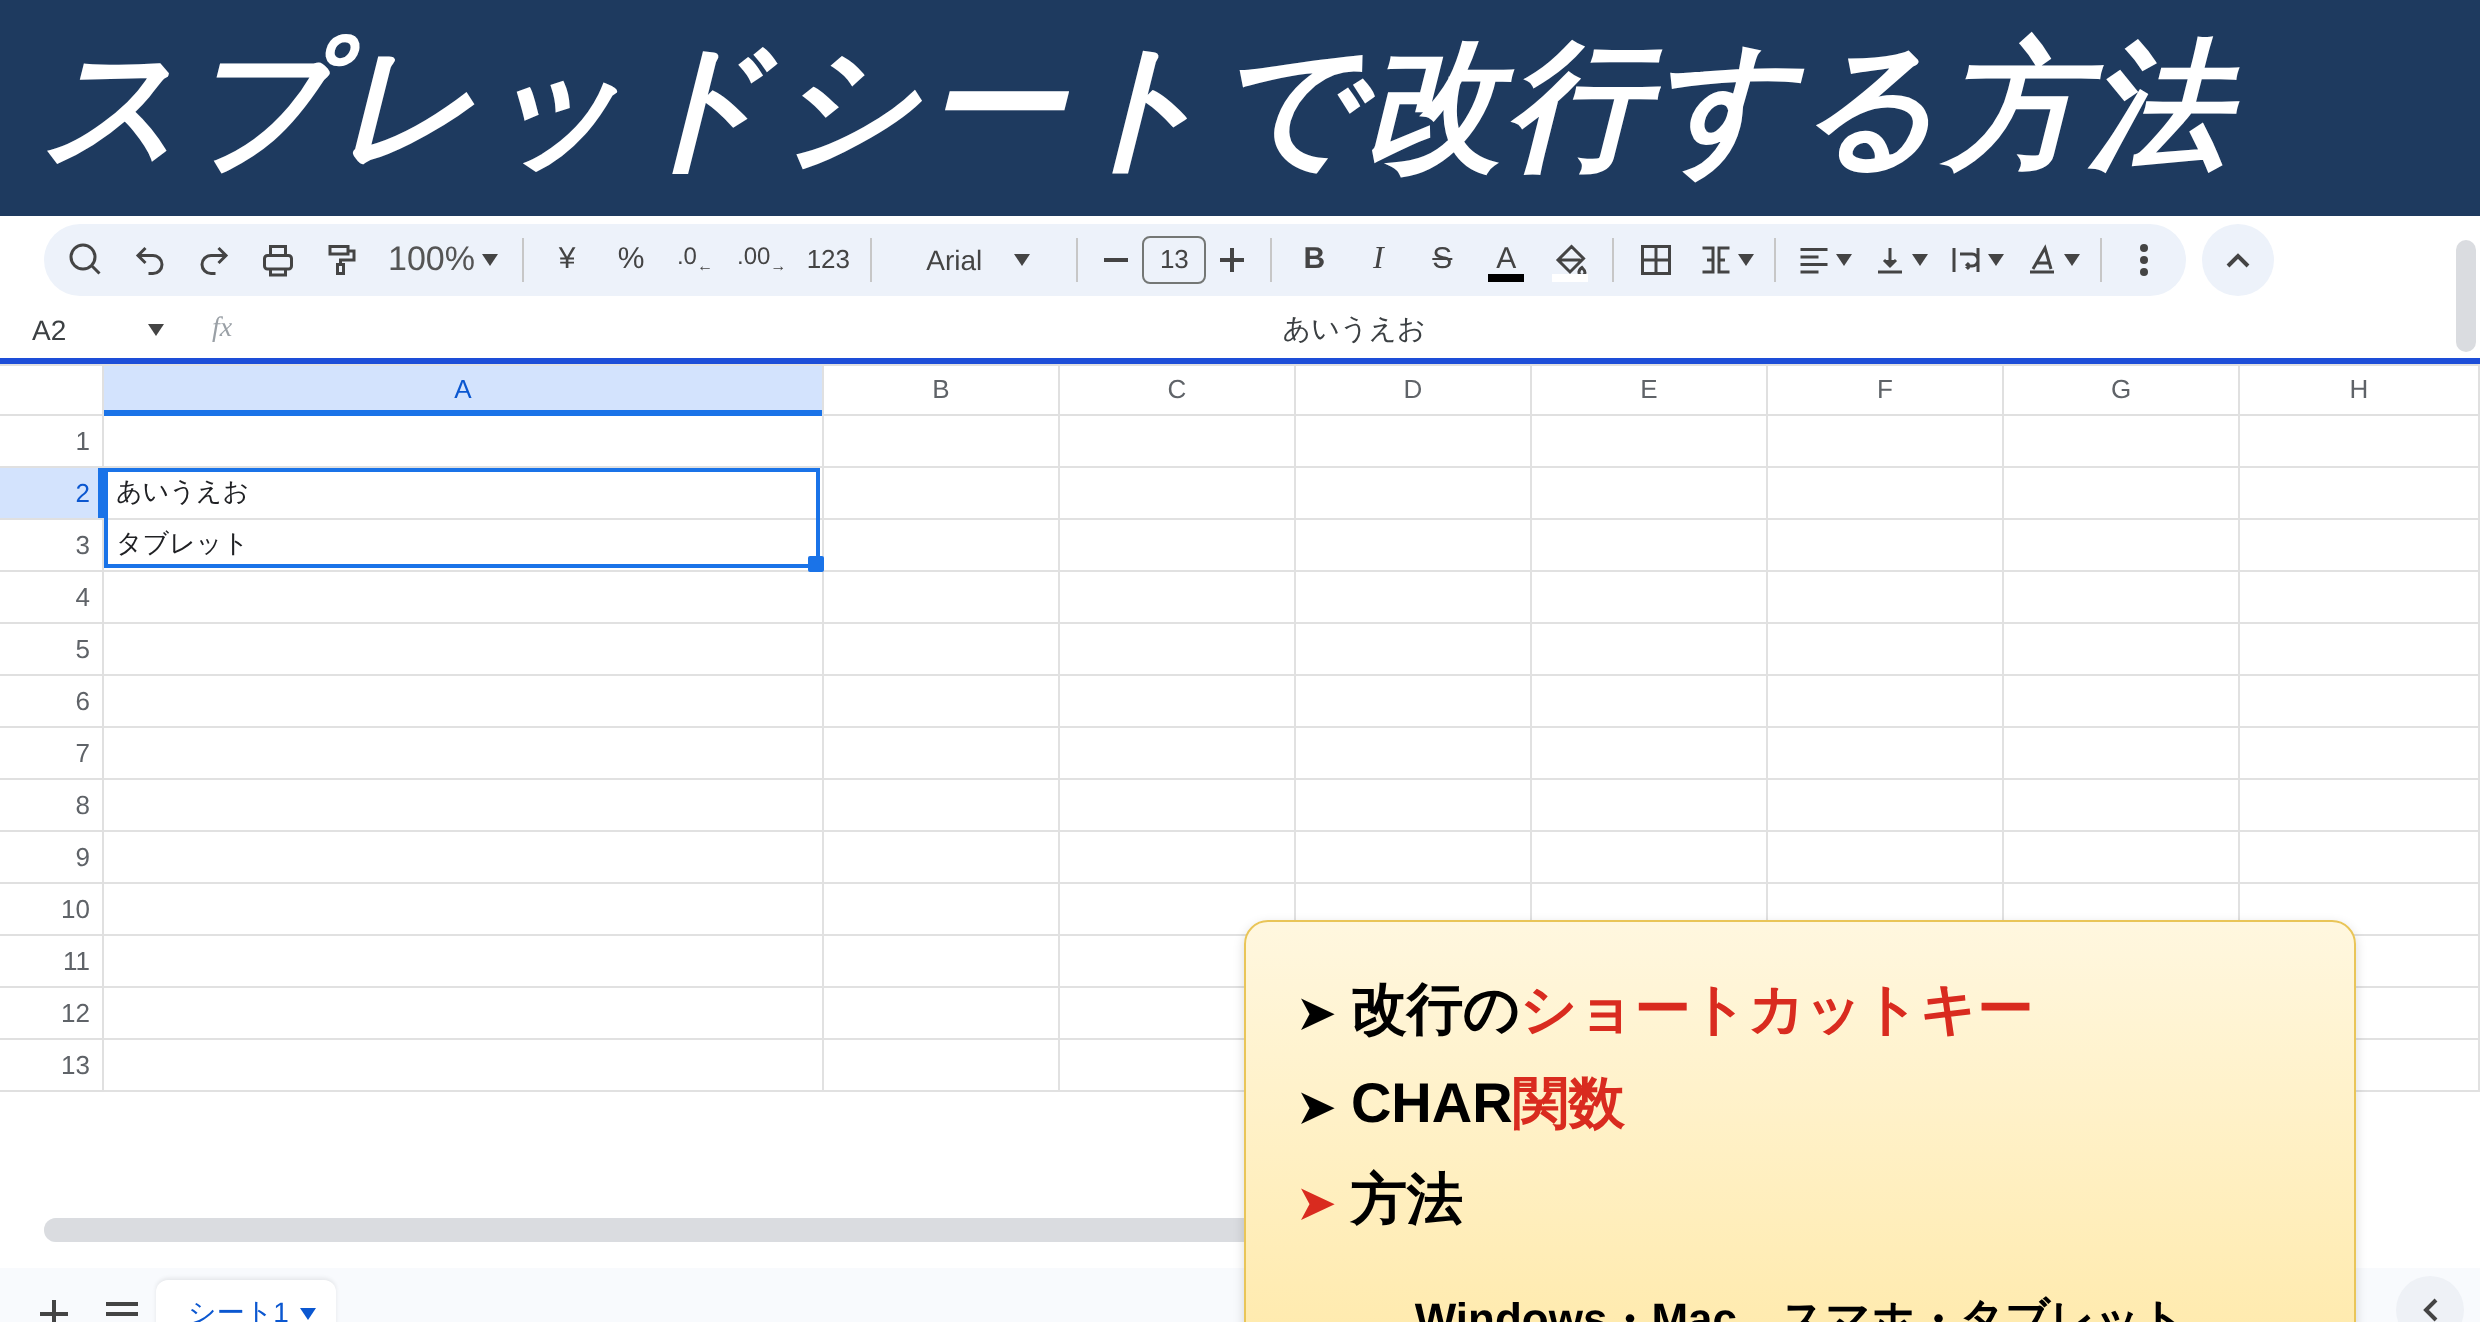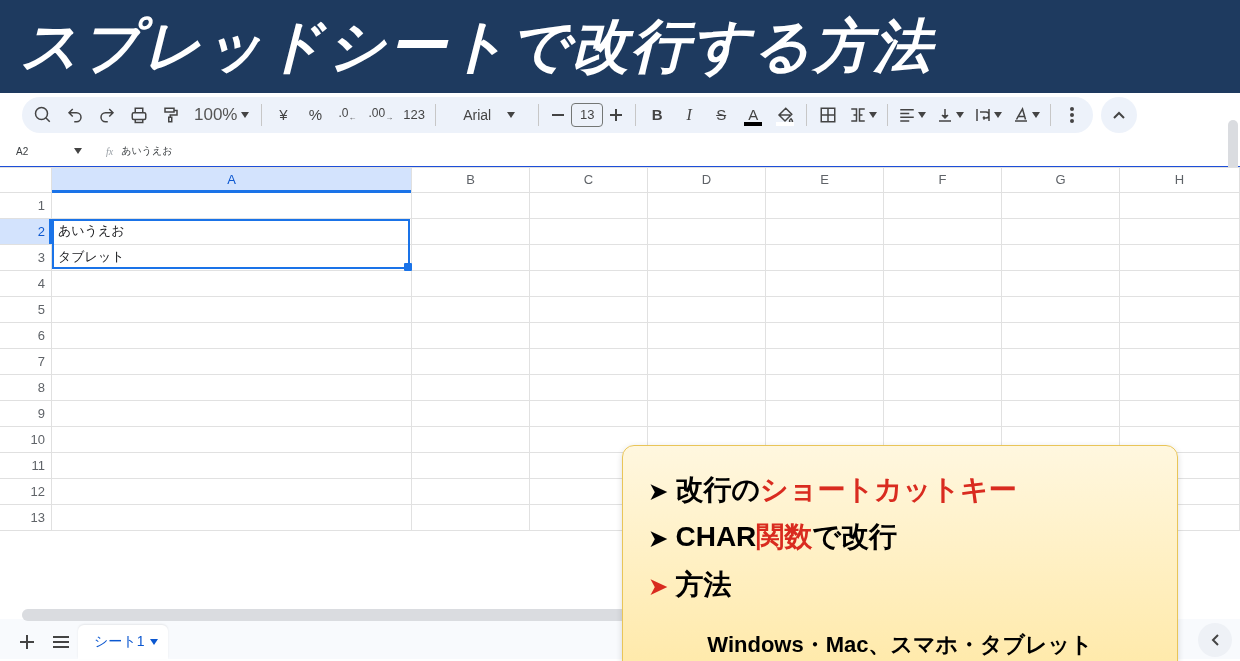--- a/index.html
+++ b/index.html
@@ -2,21 +2,21 @@
 <html><head>
 <meta charset="utf-8">
 <style>
   * { box-sizing: border-box; margin: 0; padding: 0; }
   html, body { width: 1240px; height: 661px; font-family: Arial, "Hiragino Kaku Gothic ProN", Meiryo, sans-serif; background: #fff; overflow: hidden; }
   
   .banner {
     background: #1e3a5f;
     color: #fff;
     font-weight: 900;
-    font-size: 58px;
+    font-size: 70px;
     line-height: 1.25;
     padding: 10px 20px;
     letter-spacing: 2px;
     font-style: italic;
     font-family: "Hiragino Kaku Gothic ProN", Meiryo, sans-serif;
   }
 
   
   .toolbar {
     display: flex;
@@ -65,22 +65,22 @@
     display:flex;align-items:center;justify-content:center;margin-left:6px;cursor:pointer;
   }
   .right-scroll-stub {
     position:absolute; right:2px; top:120px; width:10px; height:56px;
     background:#dadce0; border-radius:5px;
   }
 
   
   .fx-row {
     display:flex; align-items:center;
-    height:30px; border-bottom:1px solid #1d4ed8;
-    padding-left:4px; font-size:10px; color:#3c4043;
+    height:30px; border-bottom:3px solid #1d4ed8;
+    padding-left:4px; font-size:14px; color:#3c4043;text-align:center;
   }
   .name-box {
     width:86px; display:flex; align-items:center; justify-content:space-between;
     padding:0 8px 0 12px; border-right:0;
     cursor:text;
   }
   .name-box .nm { font-weight:400; }
   .fx-icon { color:#9aa0a6; font-style:italic; font-family: serif; margin:0 8px 0 16px;}
   .fx-input { flex:1; padding-right:10px; }
 
@@ -506,21 +506,20 @@
   <div class="overlay-card">
     <div class="line">
       <span class="chev">➤</span>
       <span>改行の</span>
         <span class="red">ショートカットキー</span>
     </div>
     <div class="line">
       <span class="chev">➤</span>
       <span>CHAR</span>
         <span class="red">関数</span>
-        <span>で改行</span>
     </div>
     <div class="line">
       <span class="chev red">➤</span>
         <span>方法</span>
     </div>
     <div class="sub">Windows・Mac、スマホ・タブレット</div>
   </div>
 </div>
 
 <div class="h-scrollbar">

